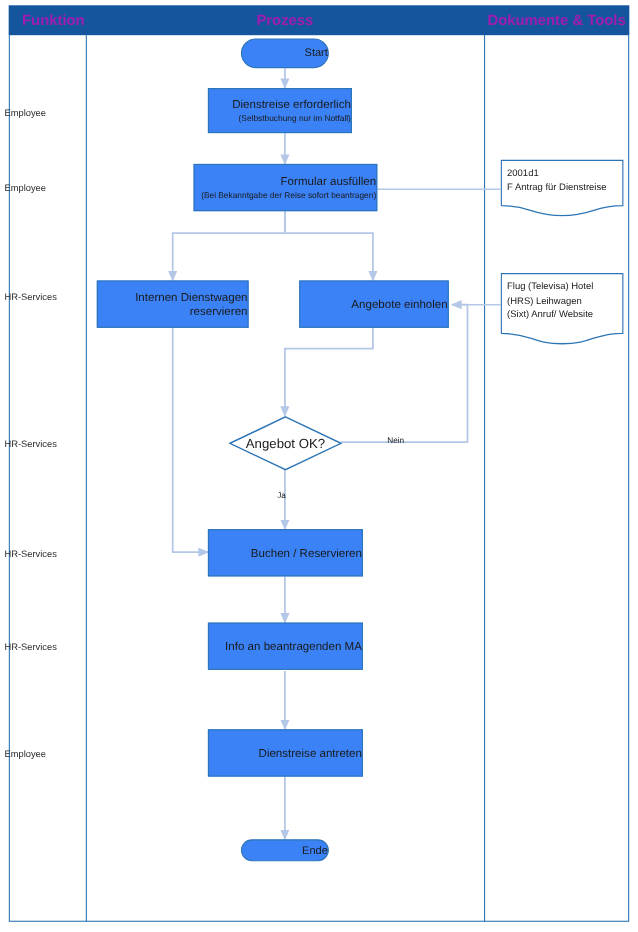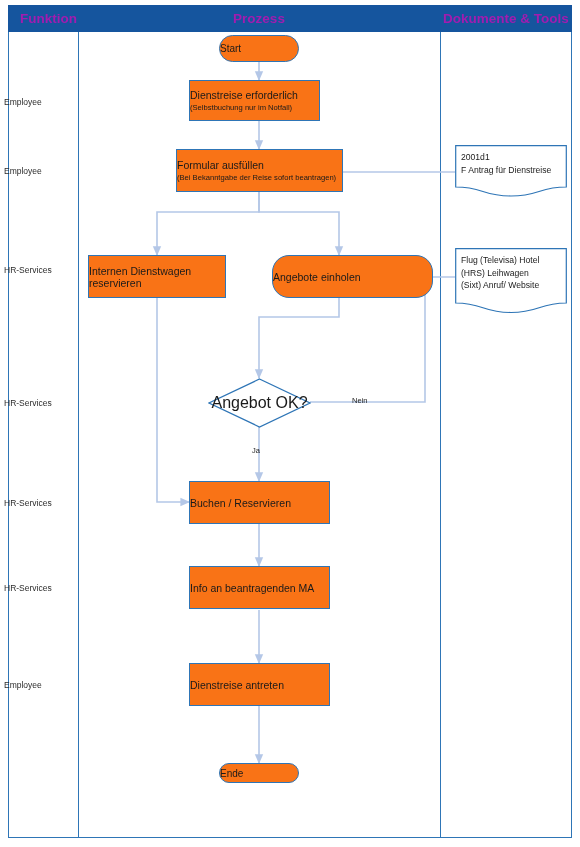--- a/index.html
+++ b/index.html
@@ -75,25 +75,25 @@
     color: #2b2b2b;
     white-space: nowrap;
   }
 
   
   .shape {
     position: absolute;
     box-sizing: border-box;
     display: flex;
     flex-direction: column;
-    align-items: flex-start;
+    align-items: flex-end;
     justify-content: center;
     text-align: center;
     color: #1a1a1a;
-    background: #f97316;
+    background: #3b82f6;
   }
   .box {
     border: 1.3px solid #2E75B6;
     font-size: 10.5px;
   }
   .box .sub {
     font-size: 7.6px;
     margin-top: 2px;
   }
   .terminator {
@@ -107,21 +107,21 @@
     position: absolute;
   }
   .diamond-wrap svg { display: block; }
   .diamond-label {
     position: absolute;
     left: 0; top: 0;
     width: 100%; height: 100%;
     display: flex;
     align-items: center;
     justify-content: center;
-    font-size: 16px;
+    font-size: 12px;
     color: #1a1a1a;
   }
 
   
   .doc-wrap { position: absolute; }
   .doc-wrap svg { display: block; position: absolute; left: 0; top: 0; }
   .doc-text {
     position: absolute;
     left: 6px;
     top: 6px;
@@ -220,21 +220,21 @@
   <div class="shape box" style="left:176px; top:149px; width:167px; height:43px;">
     <span>Formular ausfüllen</span>
     <span class="sub">(Bei Bekanntgabe der Reise sofort beantragen)</span>
   </div>
 
   <div class="shape box" style="left:88px; top:255px; width:138px; height:43px;">
     <span>Internen Dienstwagen</span>
     <span>reservieren</span>
   </div>
 
-  <div class="shape box" style="left:272px; top:255px; width:161px; height:43px;border-radius:17px;">
+  <div class="shape box" style="left:272px; top:255px; width:136px; height:43px;">
     <span>Angebote einholen</span>
   </div>
 
   <div class="diamond-wrap" style="left:208px; top:378px; width:103px; height:50px;">
     <svg width="103" height="50" viewBox="0 0 103 50">
       <polygon points="51.5,1 102,25 51.5,49 1,25" fill="#ffffff" stroke="#2E75B6" stroke-width="1.3"></polygon>
     </svg>
     <div class="diamond-label">Angebot OK?</div>
   </div>
 

